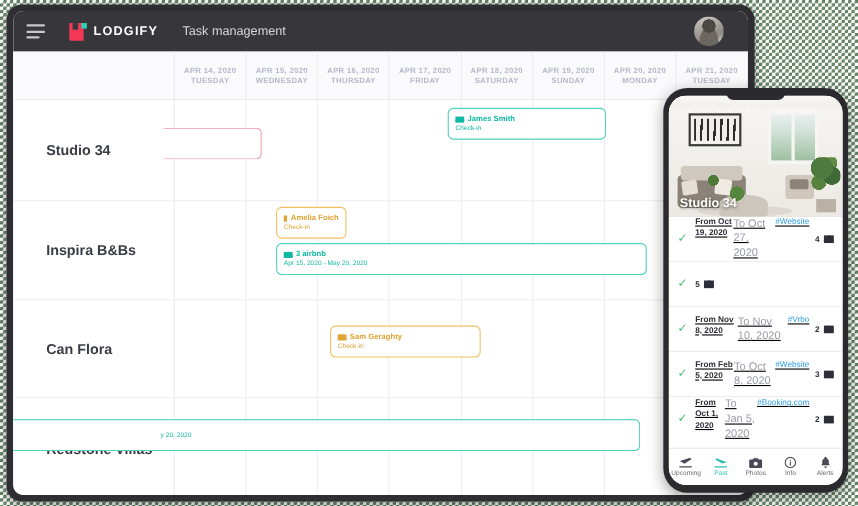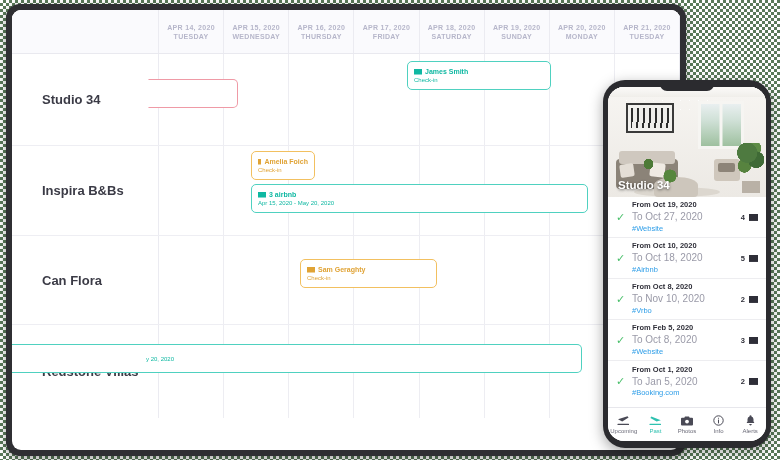--- a/index.html
+++ b/index.html
@@ -217,21 +217,21 @@
   #bookings { flex: 1 1 auto; overflow:hidden; background:#fff; }
   .bk {
     display:flex; align-items:center;
     padding: 6px 8px 6px 6px;
     border-bottom: 1px solid #ededf0;
     gap: 5px;
     cursor:pointer;
     height: 41px;
   }
   .bk .check { width:13px; flex:0 0 13px; color:#49bf6a; font-size:11px; line-height:1; text-align:center; }
-  .bk .info { flex:1 1 auto; min-width:0; display:flex; flex-direction:column; gap:0px; }
+  .bk .info { flex:1 1 auto; min-width:0; display:flex; flex-direction:row; gap:0px;text-decoration:underline; }
   .bk .from { font-size:7.5px; font-weight:bold; color:#2e2e38; line-height:1.35; }
   .bk .to { font-size:10px; color:#9a9aa8; line-height:1.35; }
   .bk .tag { font-size:7.5px; color:#2f9ee8; line-height:1.35; }
   .bk .guests { display:flex; align-items:center; gap:4px; flex:0 0 auto; }
   .bk .gnum { font-size:7.5px; font-weight:bold; color:#2e2e38; }
   .bk .gicon { color:#2e2e38; width:9px; height:7px; }
 
   #bottomnav {
     flex: 0 0 34px; height:34px;
     border-top: 1px solid #e7e7ec;
@@ -245,20 +245,37 @@
   #bottomnav .nav .lbl { font-size:6px; color:#6b6b78; }
   #bottomnav .nav.active .lbl { color:#2fc1b0; }
   #bottomnav .nav.active .glyph svg { stroke:#2fc1b0; fill:#2fc1b0; }
 </style>
 </head>
 <body>
 
 <div id="laptop">
   <div id="window">
 
+    <div id="topbar">
+      <div id="hamburger">
+        <i></i>
+        <i></i>
+        <i></i>
+      </div>
+      <div id="brand">
+        <span id="logomark">
+          <span class="red"></span>
+            <span class="notch"></span>
+            <span class="teal"></span>
+        </span>
+        <span id="brandtext">LODGIFY</span>
+      </div>
+      <div id="apptitle">Task management</div>
+      <div id="avatar"></div>
+    </div>
 
     <div id="calendar">
       <div id="cal-header">
         <div class="corner"></div>
         <div class="dcell">
           <span class="d1">APR 14, 2020</span>
           <span class="d2">TUESDAY</span>
         </div>
         <div class="dcell">
           <span class="d1">APR 15, 2020</span>
@@ -416,35 +433,30 @@
           <span class="tag">#Website</span>
         </span>
         <span class="guests">
           <span class="gnum">4</span>
           <span class="gicon grpicon"></span>
         </span>
       </div>
 
       <div class="bk">
         <span class="check">✓</span>
-        <span class="info">
-          <span class="from">From Oct 10, 2020</span>
-          <span class="to">To Oct 18, 2020</span>
-          <span class="tag">#Airbnb</span>
-        </span>
         <span class="guests">
           <span class="gnum">5</span>
           <span class="gicon grpicon"></span>
         </span>
       </div>
 
       <div class="bk">
         <span class="check">✓</span>
         <span class="info">
-          <span class="from">From Oct 8, 2020</span>
+          <span class="from">From Nov 8, 2020</span>
           <span class="to">To Nov 10, 2020</span>
           <span class="tag">#Vrbo</span>
         </span>
         <span class="guests">
           <span class="gnum">2</span>
           <span class="gicon grpicon"></span>
         </span>
       </div>
 
       <div class="bk">

